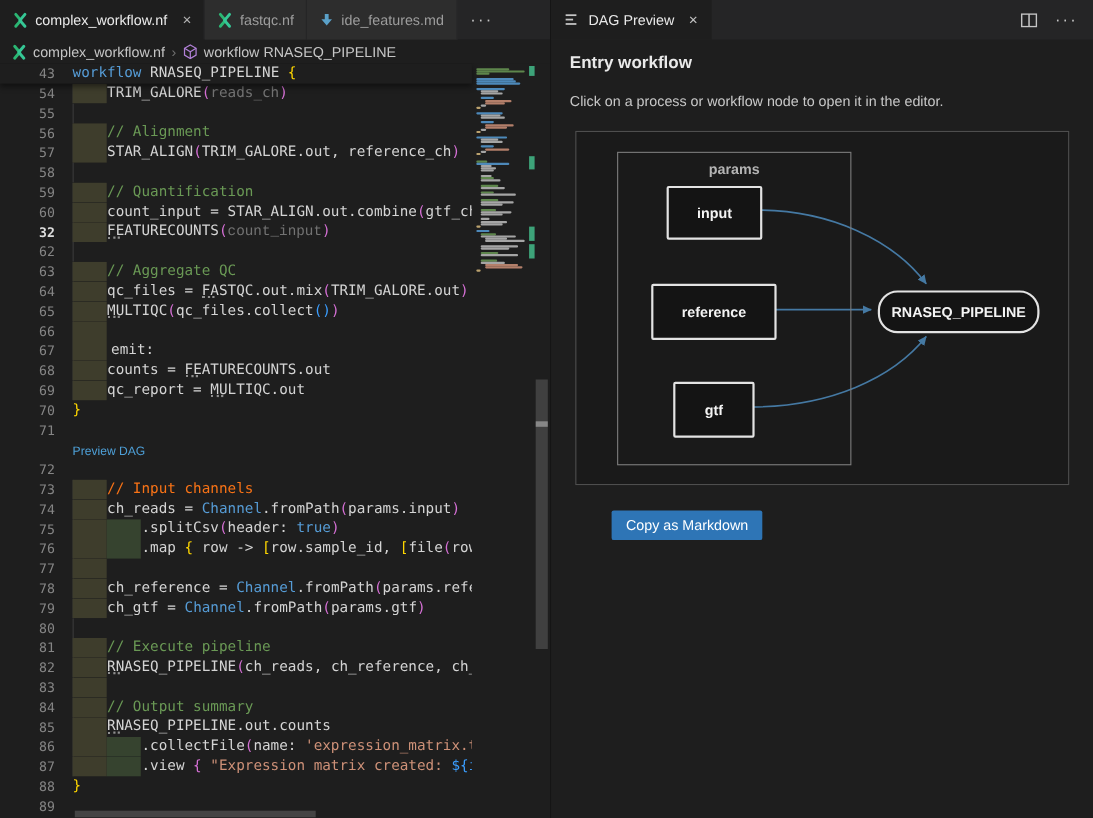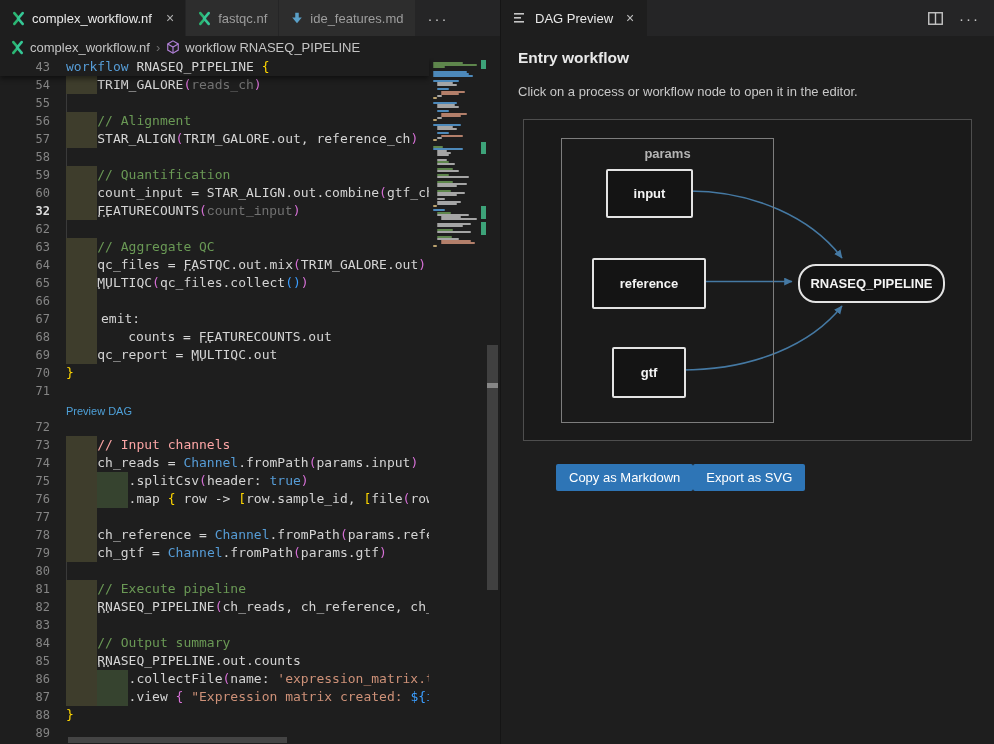--- a/index.html
+++ b/index.html
@@ -65,21 +65,21 @@
     display:flex;align-items:center;justify-content:center;font-size:13px;font-weight:600;border-radius:2px;cursor:pointer;}
   #node-input{left:82px;top:49px;width:83px;height:45px;}
   #node-reference{left:68px;top:138px;width:110px;height:47px;}
   #node-gtf{left:88px;top:227px;width:70px;height:47px;}
   #node-pipeline{position:absolute;left:274px;top:144px;width:143px;height:35px;border:2px solid #e3e3e3;
     border-radius:18px;background:#141414;color:#f4f4f4;display:flex;align-items:center;justify-content:center;
     font-size:13px;font-weight:bold;cursor:pointer;}
   .edges{position:absolute;left:0;top:0;}
   .edge{fill:none;stroke-width:1.5;}
 
-  #btn-row{position:absolute;left:55px;top:428px;display:flex;}
+  #btn-row{position:absolute;left:55px;top:428px;display:flex;gap:19px;flex-direction:column;}
   .btn{border:none;color:#fff;font-size:13px;font-family:"Liberation Sans",sans-serif;
     padding:6px 13px;border-radius:2px;cursor:pointer;}
 
   .icon-svg{display:block;}
 </style>
 </head>
 <body>
 
 <div id="app">
 
@@ -136,27 +136,27 @@
           <div class="crow g"><span class="lno">58</span><span class="ct" style="left: 66px;"></span></div>
           <div class="crow g"><span class="lno">59</span><i class="b1"></i><span class="ct" style="left: 97.3px;"><span style="color: rgb(106, 153, 85);">// Quantification</span></span></div>
           <div class="crow g"><span class="lno">60</span><i class="b1"></i><span class="ct" style="left: 97.3px;"><span style="color: rgb(212, 212, 212);">count_input = STAR_ALIGN.out.combine</span><span style="color: rgb(214, 112, 214);">(</span><span style="color: rgb(212, 212, 212);">gtf_ch</span></span></div>
           <div class="crow g"><span class="lno cur">32</span><i class="b1"></i><span class="ct" style="left: 97.3px;"><span class="u" style="color: rgb(212, 212, 212);">FEATURECOUNTS</span><span style="color: rgb(214, 112, 214);">(</span><span style="color: #737373; font-family: Liberation Mono, monospace;">count_input</span><span style="color: rgb(214, 112, 214);">)</span></span></div>
           <div class="crow g"><span class="lno">62</span><span class="ct" style="left: 66px;"></span></div>
           <div class="crow g"><span class="lno">63</span><i class="b1"></i><span class="ct" style="left: 97.3px;"><span style="color: rgb(106, 153, 85);">// Aggregate QC</span></span></div>
           <div class="crow g"><span class="lno">64</span><i class="b1"></i><span class="ct" style="left: 97.3px;"><span style="color: rgb(212, 212, 212);">qc_files = </span><span class="u" style="color: rgb(212, 212, 212);">FASTQC</span><span style="color: rgb(212, 212, 212);">.out.mix</span><span style="color: rgb(214, 112, 214);">(</span><span style="color: rgb(212, 212, 212);">TRIM_GALORE.out</span><span style="color: rgb(214, 112, 214);">)</span></span></div>
           <div class="crow g"><span class="lno">65</span><i class="b1"></i><span class="ct" style="left: 97.3px;"><span class="u" style="color: rgb(212, 212, 212);">MULTIQC</span><span style="color: rgb(214, 112, 214);">(</span><span style="color: rgb(212, 212, 212);">qc_files.collect</span><span style="color: rgb(59, 158, 255);">()</span><span style="color: rgb(214, 112, 214);">)</span></span></div>
           <div class="crow g"><span class="lno">66</span><i class="b1"></i><span class="ct" style="left: 97.3px;"></span></div>
           <div class="crow g"><span class="lno">67</span><i class="b1"></i><span class="ct" style="left: 101px;"><span style="color: rgb(212, 212, 212);">emit:</span></span></div>
-          <div class="crow g"><span class="lno">68</span><i class="b1"></i><span class="ct" style="left: 97.3px; padding-left: 31px;"><span style="color: rgb(212, 212, 212);">counts = </span><span class="u" style="color: rgb(212, 212, 212);">FEATURECOUNTS</span><span style="color: rgb(212, 212, 212);">.out</span></span></div>
+          <div class="crow g"><span class="lno">68</span><i class="b1"></i><span class="ct" style="left: 97.3px;"><span style="color: rgb(212, 212, 212);">counts = </span><span class="u" style="color: rgb(212, 212, 212);">FEATURECOUNTS</span><span style="color: rgb(212, 212, 212);">.out</span></span></div>
           <div class="crow g"><span class="lno">69</span><i class="b1"></i><span class="ct" style="left: 97.3px;"><span style="color: rgb(212, 212, 212);">qc_report = </span><span class="u" style="color: rgb(212, 212, 212);">MULTIQC</span><span style="color: rgb(212, 212, 212);">.out</span></span></div>
           <div class="crow"><span class="lno">70</span><span class="ct" style="left: 66px;"><span style="color: rgb(255, 215, 0);">}</span></span></div>
           <div class="crow"><span class="lno">71</span><span class="ct" style="left: 66px;"></span></div>
           <div class="crow"><span class="lens">Preview DAG</span></div>
           <div class="crow"><span class="lno">72</span><span class="ct" style="left: 66px; margin-top: 28px;"><span style="color: rgb(86, 156, 214);">workflow</span><span style="color: rgb(212, 212, 212);"> </span><span style="color: rgb(255, 215, 0);">{</span></span></div>
-          <div class="crow g"><span class="lno">73</span><i class="b1"></i><span class="ct" style="left: 97.3px;"><span style="color: #fca5a5;">// Input channels</span></span></div>
+          <div class="crow g"><span class="lno">73</span><i class="b1"></i><span class="ct" style="left: 97.3px;"><span style="color: #f97316;">// Input channels</span></span></div>
           <div class="crow g"><span class="lno">74</span><i class="b1"></i><span class="ct" style="left: 97.3px;"><span style="color: rgb(212, 212, 212);">ch_reads = </span><span style="color: rgb(86, 156, 214);">Channel</span><span style="color: rgb(212, 212, 212);">.fromPath</span><span style="color: rgb(214, 112, 214);">(</span><span style="color: rgb(212, 212, 212);">params.input</span><span style="color: rgb(214, 112, 214);">)</span></span></div>
           <div class="crow g"><span class="lno">75</span><i class="b1"></i><i class="b2"></i><span class="ct" style="left: 128.6px;"><span style="color: rgb(212, 212, 212);">.splitCsv</span><span style="color: rgb(214, 112, 214);">(</span><span style="color: rgb(212, 212, 212);">header: </span><span style="color: rgb(86, 156, 214);">true</span><span style="color: rgb(214, 112, 214);">)</span></span></div>
           <div class="crow g"><span class="lno">76</span><i class="b1"></i><i class="b2"></i><span class="ct" style="left: 128.6px;"><span style="color: rgb(212, 212, 212);">.map </span><span style="color: rgb(255, 215, 0);">{</span><span style="color: rgb(212, 212, 212);"> row -&gt; </span><span style="color: rgb(255, 215, 0);">[</span><span style="color: rgb(212, 212, 212);">row.sample_id, </span><span style="color: rgb(255, 215, 0);">[</span><span style="color: rgb(212, 212, 212);">file</span><span style="color: rgb(214, 112, 214);">(</span><span style="color: rgb(212, 212, 212);">row.fastq_1</span></span></div>
           <div class="crow g"><span class="lno">77</span><i class="b1"></i><span class="ct" style="left: 97.3px;"></span></div>
           <div class="crow g"><span class="lno">78</span><i class="b1"></i><span class="ct" style="left: 97.3px;"><span style="color: rgb(212, 212, 212);">ch_reference = </span><span style="color: rgb(86, 156, 214);">Channel</span><span style="color: rgb(212, 212, 212);">.fromPath</span><span style="color: rgb(214, 112, 214);">(</span><span style="color: rgb(212, 212, 212);">params.reference</span></span></div>
           <div class="crow g"><span class="lno">79</span><i class="b1"></i><span class="ct" style="left: 97.3px;"><span style="color: rgb(212, 212, 212);">ch_gtf = </span><span style="color: rgb(86, 156, 214);">Channel</span><span style="color: rgb(212, 212, 212);">.fromPath</span><span style="color: rgb(214, 112, 214);">(</span><span style="color: rgb(212, 212, 212);">params.gtf</span><span style="color: rgb(214, 112, 214);">)</span></span></div>
           <div class="crow g"><span class="lno">80</span><span class="ct" style="left: 66px;"></span></div>
           <div class="crow g"><span class="lno">81</span><i class="b1"></i><span class="ct" style="left: 97.3px;"><span style="color: rgb(106, 153, 85);">// Execute pipeline</span></span></div>
           <div class="crow g"><span class="lno">82</span><i class="b1"></i><span class="ct" style="left: 97.3px;"><span class="u" style="color: rgb(212, 212, 212);">RNASEQ_PIPELINE</span><span style="color: rgb(214, 112, 214);">(</span><span style="color: rgb(212, 212, 212);">ch_reads, ch_reference, ch_gtf)</span></span></div>
           <div class="crow g"><span class="lno">83</span><i class="b1"></i><span class="ct" style="left: 97.3px;"></span></div>
@@ -289,17 +289,16 @@
           <div id="cluster-label">params</div>
         </div>
         <div class="node" id="node-input">input</div>
         <div class="node" id="node-reference">reference</div>
         <div class="node" id="node-gtf">gtf</div>
         <div id="node-pipeline">RNASEQ_PIPELINE</div>
       </div>
 
       <div id="btn-row">
         <button class="btn" style="background: rgb(46, 117, 182);">Copy as Markdown</button>
-        <button class="btn" style="background: rgb(46, 117, 182);">Export as SVG</button>
       </div>
     </div>
   </div>
 </div>
 
 </body></html>

